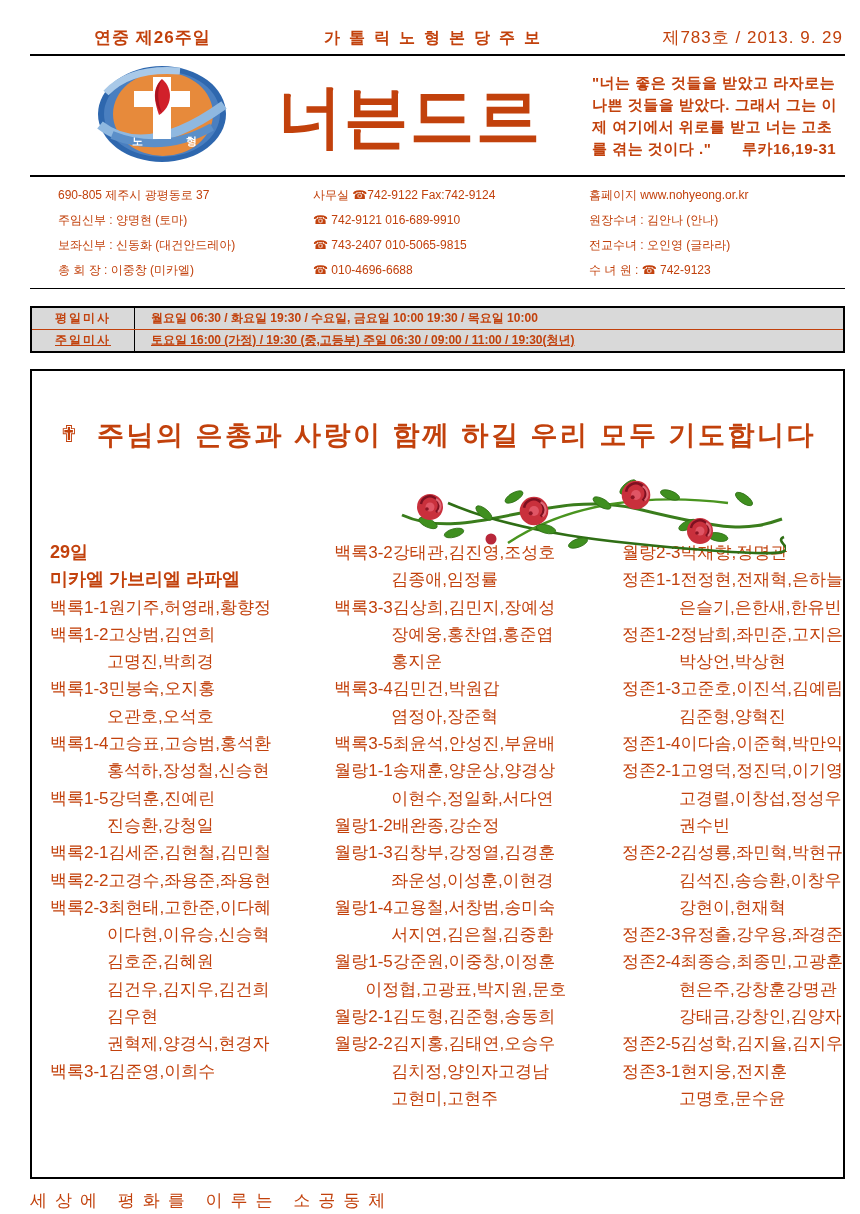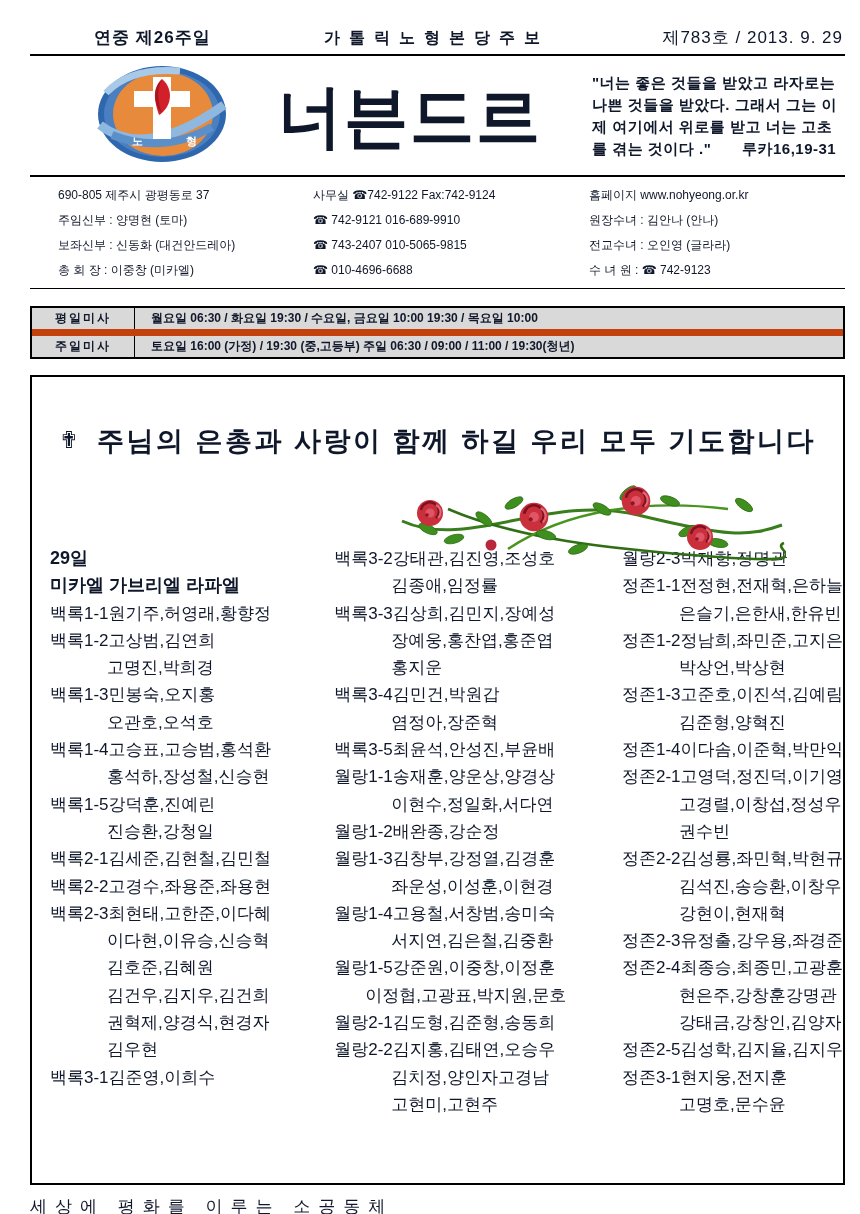--- a/index.html
+++ b/index.html
@@ -1,18 +1,18 @@
 <!DOCTYPE html>
 <html><head>
 <meta charset="utf-8">
 <style>
   html,body { margin:0; padding:0; background:#e8e8e8; }
   .page {
     position:relative; width:860px; height:1214px; margin:0 auto;
-    background:#ffffff; color:#0f172a;
+    background:#ffffff; color:#c2410c;
     font-family:"Liberation Sans","DejaVu Sans",sans-serif;
     overflow:hidden;
   }
   .sheet { position:absolute; left:30px; right:15px; top:0; }
 
   
   .top-header {
     display:flex; justify-content:space-between; align-items:baseline;
     padding:26px 2px 5px 64px; border-bottom:2px solid #000;
   }
@@ -36,21 +36,21 @@
   
   .contact { display:flex; padding:6px 0 5px 0; border-bottom:1px solid #000; font-size:12px; line-height:25px; }
   .contact .c1 { width:255px; padding-left:28px; box-sizing:content-box; }
   .contact .c2 { width:276px; }
   .contact .c3 { flex:1; }
   .contact div > div { white-space:nowrap; }
 
   
   .mass-table { margin-top:17px; border:2px solid #000; background:#d9d9d9; font-size:12px; font-weight:600; }
   .mt-row { display:flex; align-items:center; }
-  .mt-row + .mt-row { border-top:7px solid #c2410c; }
+  .mt-row + .mt-row { border-top:1px solid #c2410c;text-decoration:underline; }
   .mt-label { width:102px; text-align:center; border-right:1px solid #000; padding:2px 0; letter-spacing:2px; flex:0 0 auto; }
   .mt-value { flex:1; padding:2px 0 2px 16px; white-space:nowrap; }
 
   
   .main-box { margin-top:16px; border:2px solid #000; height:806px; position:relative; }
   .prayer { margin-top:46px; text-align:center; font-size:27px; font-weight:bold; letter-spacing:2.5px; white-space:nowrap; }
   .prayer .cross { font-size:23px; font-weight:normal; margin-right:16px; vertical-align:2px; }
   .rose-garland { position:absolute; top:102px; left:356px; }
 
   .names { display:flex; margin-top:86px; padding-left:18px; font-size:17px; line-height:27.3px;gap:47px; }
@@ -188,22 +188,22 @@
             <div>백록1-4고승표,고승범,홍석환</div>
             <div class="indent">홍석하,장성철,신승현</div>
             <div>백록1-5강덕훈,진예린</div>
             <div class="indent">진승환,강청일</div>
             <div>백록2-1김세준,김현철,김민철</div>
             <div>백록2-2고경수,좌용준,좌용현</div>
             <div>백록2-3최현태,고한준,이다혜</div>
             <div class="indent">이다현,이유승,신승혁</div>
             <div class="indent">김호준,김혜원</div>
             <div class="indent">김건우,김지우,김건희</div>
+            <div class="indent">김우현</div>
             <div class="indent">권혁제,양경식,현경자</div>
-            <div class="indent">김우현</div>
             <div>백록3-1김준영,이희수</div>
           </div>
         <div class="col n2">
             <div>백록3-2강태관,김진영,조성호</div>
             <div class="indent">김종애,임정률</div>
             <div>백록3-3김상희,김민지,장예성</div>
             <div class="indent">장예웅,홍찬엽,홍준엽</div>
             <div class="indent">홍지운</div>
             <div>백록3-4김민건,박원갑</div>
             <div class="indent">염정아,장준혁</div>

